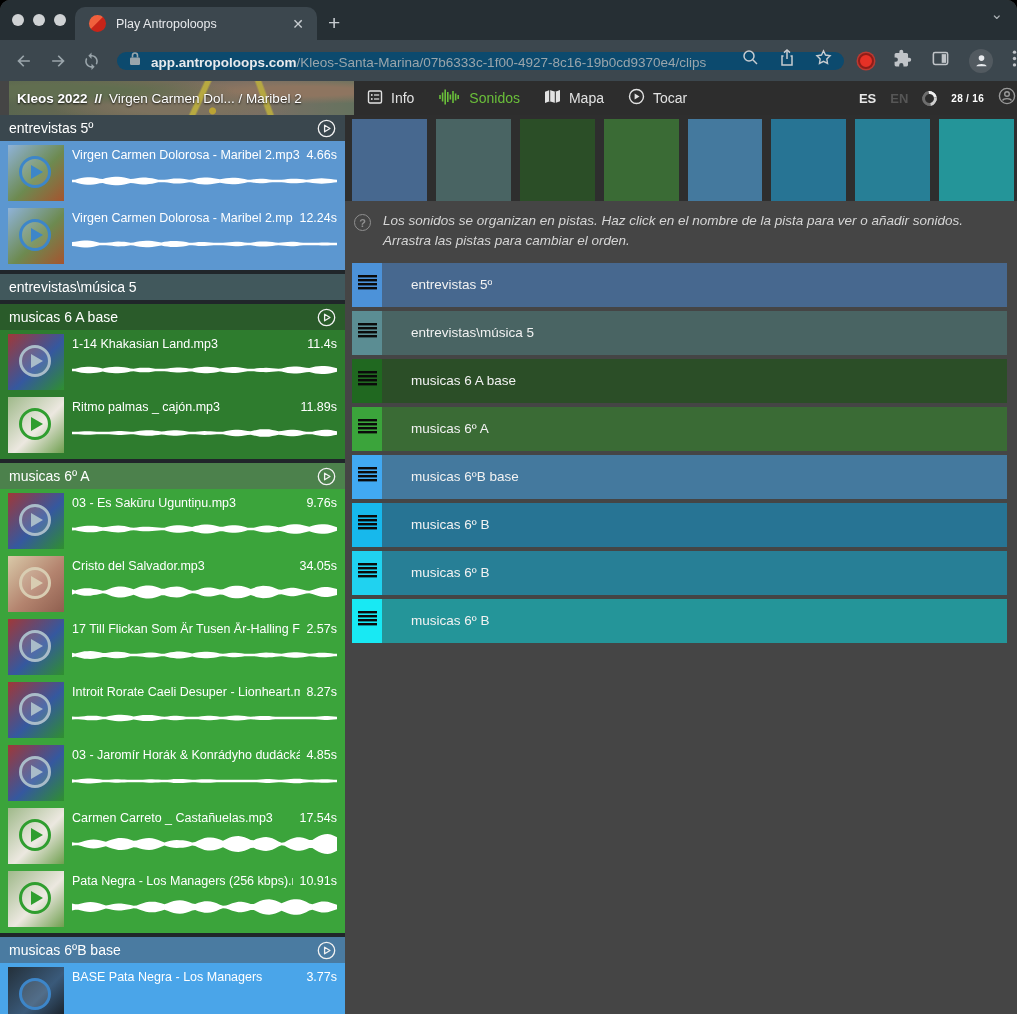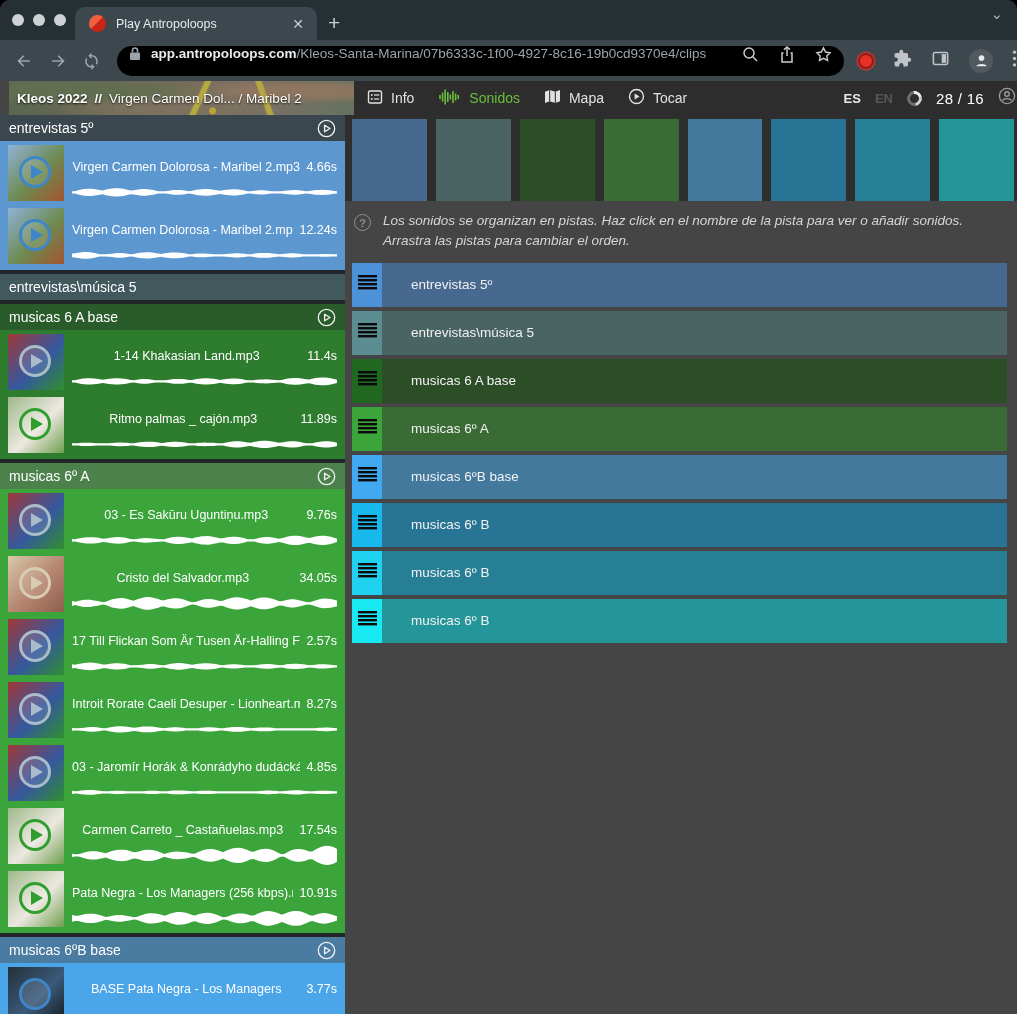--- a/index.html
+++ b/index.html
@@ -12,22 +12,22 @@
   .traffic span{width:12px;height:12px;border-radius:50%;background:#cfd2d4;display:block;}
   .tab{position:absolute;left:75px;top:7px;width:242px;height:33px;background:#3c474e;
     border-radius:10px 10px 0 0;display:flex;align-items:center;padding:0 10px 0 14px;}
   .favicon{width:17px;height:17px;border-radius:50%;background:linear-gradient(135deg,#f0603d 45%,#c92418 48%);flex:0 0 auto;}
   .tab-title{color:#e8eaed;font-size:12.5px;margin-left:10px;flex:1;white-space:nowrap;overflow:hidden;}
   .tab-close{color:#c7ccd0;font-size:14px;padding:0 3px;cursor:default;}
   .newtab{position:absolute;left:328px;top:9px;color:#c7ccd0;font-size:21px;font-weight:300;line-height:28px;}
   .tabsearch{position:absolute;right:14px;top:5px;color:#aeb4b8;font-size:15px;}
   .toolbar{position:absolute;left:0;top:40px;width:100%;height:41px;background:#3c474e;display:flex;align-items:center;}
   .navbtn{margin-left:14px;display:flex;align-items:center;}
-  .urlbar{margin-left:16px;width:732px;height:30px;background:#000000;border-radius:15px;
-    display:flex;align-items:flex-start;padding:0 12px;}
+  .urlbar{margin-left:16px;width:732px;height:18px;background:#0c4a6e;border-radius:15px;
+    display:flex;align-items:flex-end;padding:0 12px;}
   .url-text{margin-left:10px;font-size:13.5px;white-space:nowrap;overflow:hidden;flex:1;}
   .url-domain{color:#e8eaed;font-weight:bold;}
   .url-path{color:#9aa5ab;}
   .pill-icons{display:flex;align-items:center;gap:20px;margin-left:8px;}
   .chrome-right{display:flex;align-items:center;gap:19px;margin-left:14px;}
   .recdot{width:16px;height:16px;border-radius:50%;background:#e53126;border:2px solid #8f1d18;box-shadow:0 0 0 1.5px #b93a32;}
   .avatarbtn{width:24px;height:24px;border-radius:50%;background:#525a60;display:flex;align-items:center;justify-content:center;}
   
   .appnav{position:absolute;left:9px;top:81px;width:100%;height:34px;background:#2d2d2d;}
   .crumbwrap{position:absolute;left:0;top:0;width:345px;height:34px;display:flex;align-items:center;
@@ -45,38 +45,38 @@
   .crumb-project{font-weight:bold;}
   .crumb-sep{margin:0 7px;font-weight:bold;}
   .navtabs{position:absolute;left:358px;top:0;height:34px;display:flex;align-items:center;gap:24px;}
   .navtab{display:flex;align-items:center;gap:8px;color:#e2e2e2;font-size:14px;}
   .navtab.active .tlabel{color:#6abf3a;}
   .navright{position:absolute;right:10px;top:0;height:34px;display:flex;align-items:center;gap:14px;}
   .lang{font-size:13px;color:#e8e8e8;font-weight:bold;}
   .lang.dim{color:#565656;}
   .spinner{width:15px;height:15px;border-radius:50%;border:3px solid #6e6e6e;
     border-top-color:#f0f0f0;border-right-color:#cfcfcf;transform:rotate(35deg);}
-  .counter{color:#fff;font-size:15px;font-weight:normal;letter-spacing:.3px;}
+  .counter{color:#fff;font-size:10px;font-weight:bold;letter-spacing:.3px;}
   
   .main{position:absolute;left:0;top:115px;width:100%;height:899px;display:flex;}
   .sidebar{width:345px;flex:0 0 auto;background:#20262a;overflow:hidden;}
   .section{margin-bottom:4px;}
   .section-header{height:26px;display:flex;align-items:center;padding:0 9px;}
   .section-title{color:#fff;font-size:14px;flex:1;white-space:nowrap;overflow:hidden;}
   .secplay{width:19px;height:19px;flex:0 0 auto;}
   .section-empty{height:25px;margin-top:2px;display:flex;align-items:center;padding:0 9px;font-size:13px;}
   .section-body{padding:1px 0 2px 0;}
   .clip{height:63px;display:flex;padding:3px 8px 4px 8px;}
   .thumb{width:56px;height:56px;flex:0 0 auto;position:relative;overflow:hidden;}
   .pring{position:absolute;left:50%;top:50%;width:32px;height:32px;margin:-17px 0 0 -17px;
     border:3px solid;border-radius:50%;background:rgba(255,255,255,.12);display:flex;align-items:center;justify-content:center;}
   .ptri{width:0;height:0;border-style:solid;border-width:7px 0 7px 12px;
     border-color:transparent transparent transparent currentColor;margin-left:3px;}
   .cbody{flex:1;min-width:0;padding-left:8px;display:flex;flex-direction:column;}
-  .crow{display:flex;align-items:baseline;margin-top:15px;text-align:center;}
+  .crow{display:flex;align-items:baseline;margin-top:3px;}
   .cname{color:#fff;font-size:12.5px;flex:1;white-space:nowrap;overflow:hidden;margin-right:6px;}
   .cdur{color:#fff;font-size:12.5px;flex:0 0 auto;}
   .cwave{height:30px;margin-top:4px;}
   .cwave svg{display:block;width:100%;height:100%;}
   
   .panel{flex:1;min-width:0;background:#454545;display:flex;flex-direction:column;}
   .swatchstrip{background:#2e2e2e;padding:4px 3px 0 7px;}
   .swatches{display:flex;gap:9px;}
   .swatch{flex:1;height:82px;}
   .help{display:flex;gap:12px;margin:10px 14px 11px 9px;align-items:flex-start;}

